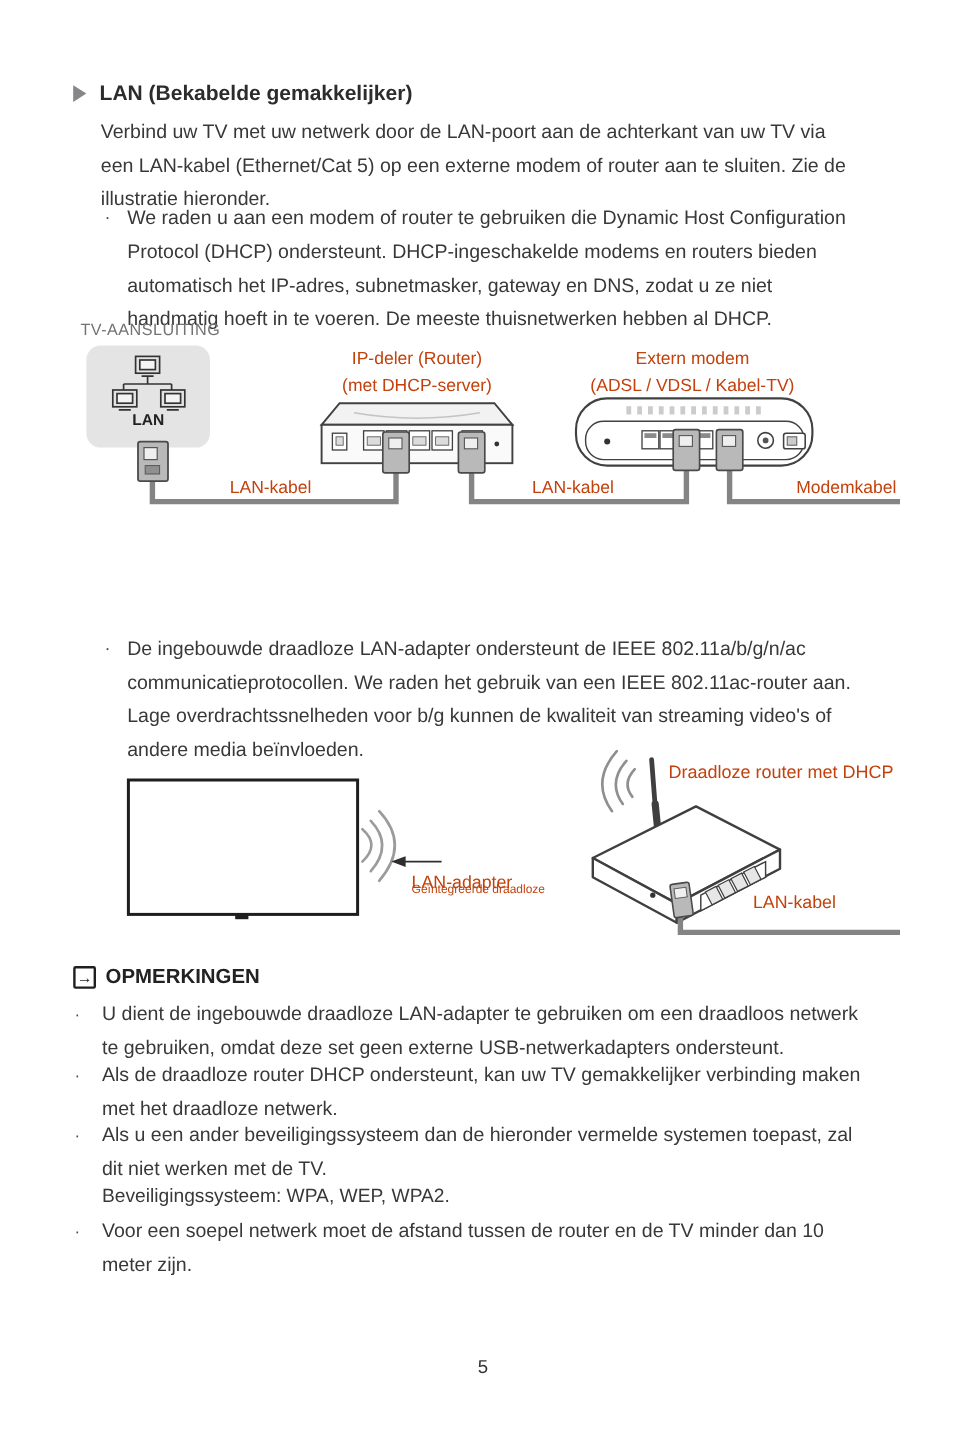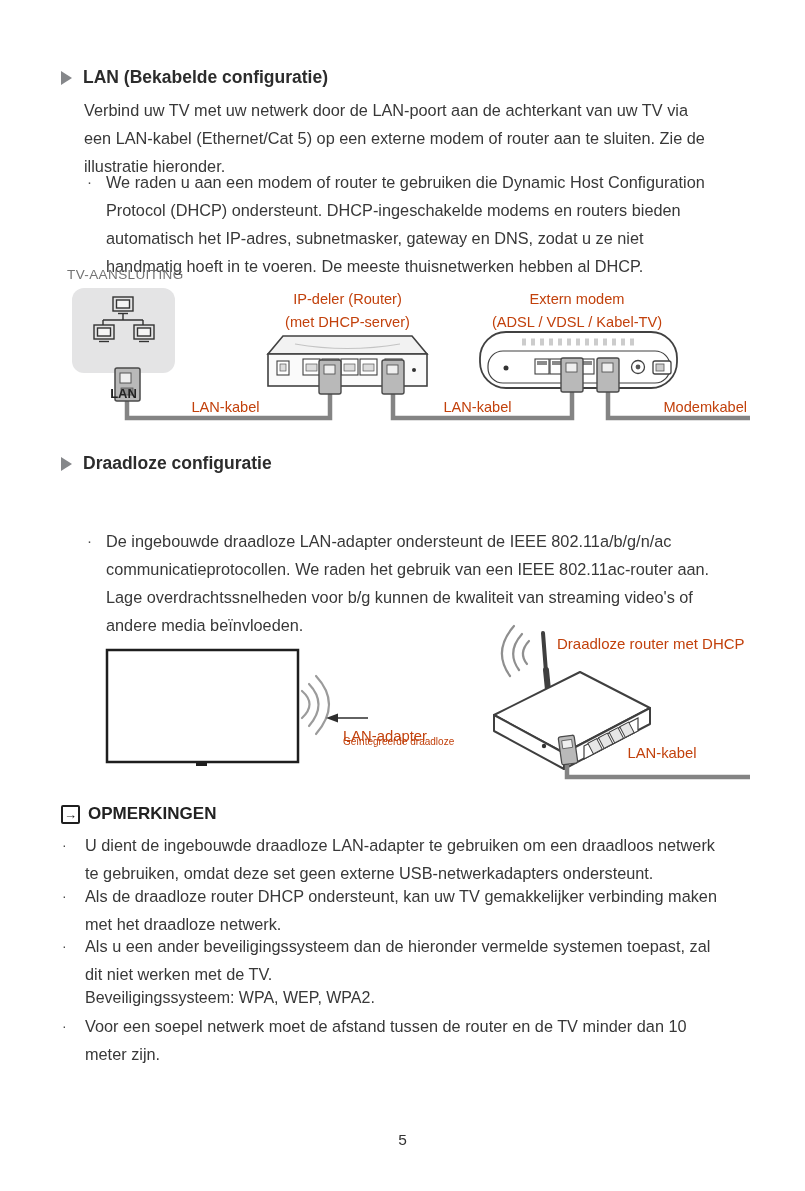--- a/index.html
+++ b/index.html
@@ -11,40 +11,40 @@
     font-size:17.5px;color:#2c2c2c;}
   .tri{width:0;height:0;border-left:11px solid #85878a;border-top:7px solid transparent;
     border-bottom:7px solid transparent;margin-right:11px;margin-top:1px;}
   .body{position:absolute;font-size:16.3px;line-height:28px;white-space:pre-line;}
   .bullet{position:absolute;display:flex;font-size:16.3px;line-height:28px;}
   .bmark{width:19px;flex:0 0 19px;color:#4a4a4a;font-size:15px;}
   .btext{flex:1;white-space:pre-line;}
   .caption{position:absolute;font-size:13.5px;color:#737373;letter-spacing:.4px;}
   .dlabel{position:absolute;font-size:14.6px;color:#c2410c;line-height:17px;}
   .center{text-align:center;}
-  .lanword{position:absolute;font-size:13px;font-weight:bold;color:#222;text-align:center;margin-top:44px;}
+  .lanword{position:absolute;font-size:13px;font-weight:bold;color:#222;text-align:center;}
   .notes-head{position:absolute;display:flex;align-items:center;font-weight:bold;
     font-size:17px;color:#222;}
   .nicon{display:inline-flex;align-items:center;justify-content:center;width:15px;height:15px;
     border:2.5px solid #1f1f1f;border-radius:2px;font-size:13px;font-weight:bold;color:#1f1f1f;
     margin-right:8px;line-height:1;}
   .note{position:absolute;display:flex;font-size:16.3px;line-height:28px;width:700px;}
   .nmark{width:23px;flex:0 0 23px;color:#4a4a4a;font-size:14px;}
   .sub{position:absolute;font-size:16px;line-height:28px;}
   .pagenum{position:absolute;left:0;width:805px;text-align:center;font-size:15.5px;color:#333;}
   svg{position:absolute;left:0;}
 </style>
 </head>
 <body>
 
 <div class="page">
 
   <div class="heading" style="left:61px;top:67px;">
     <span class="tri"></span>
-    <span>LAN (Bekabelde configuratie)</span>
+    <span>LAN (Bekabelde gemakkelijker)</span>
   </div>
   <div class="body" style="left:84px;top:96px;width:672px;">Verbind uw TV met uw netwerk door de LAN-poort aan de achterkant van uw TV via
 een LAN-kabel (Ethernet/Cat 5) op een externe modem of router aan te sluiten. Zie de
 illustratie hieronder.</div>
   <div class="bullet" style="left:87px;top:168px;width:662px;">
     <span class="bmark">·</span>
     <span class="btext">We raden u aan een modem of router te gebruiken die Dynamic Host Configuration
 Protocol (DHCP) ondersteunt. DHCP-ingeschakelde modems en routers bieden
 automatisch het IP-adres, subnetmasker, gateway en DNS, zodat u ze niet
 handmatig hoeft in te voeren. De meeste thuisnetwerken hebben al DHCP.</span>
@@ -149,24 +149,20 @@
 
   <div class="lanword" style="left:72px;top:342px;width:103px;">LAN</div>
   <div class="dlabel center" style="left:260px;top:291px;width:175px;">IP-deler (Router)</div>
   <div class="dlabel center" style="left:260px;top:314px;width:175px;">(met DHCP-server)</div>
   <div class="dlabel center" style="left:488px;top:291px;width:178px;">Extern modem</div>
   <div class="dlabel center" style="left:488px;top:314px;width:178px;">(ADSL / VDSL / Kabel-TV)</div>
   <div class="dlabel center" style="left:178px;top:399px;width:95px;">LAN-kabel</div>
   <div class="dlabel center" style="left:430px;top:399px;width:95px;">LAN-kabel</div>
   <div class="dlabel center" style="left:642px;top:399px;width:105px;text-align:right;">Modemkabel</div>
 
-  <div class="heading" style="left:61px;top:453px;">
-    <span class="tri"></span>
-    <span>Draadloze configuratie</span>
-  </div>
   <div class="bullet" style="left:87px;top:527px;width:664px;">
     <span class="bmark">·</span>
     <span class="btext">De ingebouwde draadloze LAN-adapter ondersteunt de IEEE 802.11a/b/g/n/ac
 communicatieprotocollen. We raden het gebruik van een IEEE 802.11ac-router aan.
 Lage overdrachtssnelheden voor b/g kunnen de kwaliteit van streaming video's of
 andere media beïnvloeden.</span>
   </div>
 
   <svg style="top:620px;" width="805" height="185" viewBox="0 0 805 185">
 

